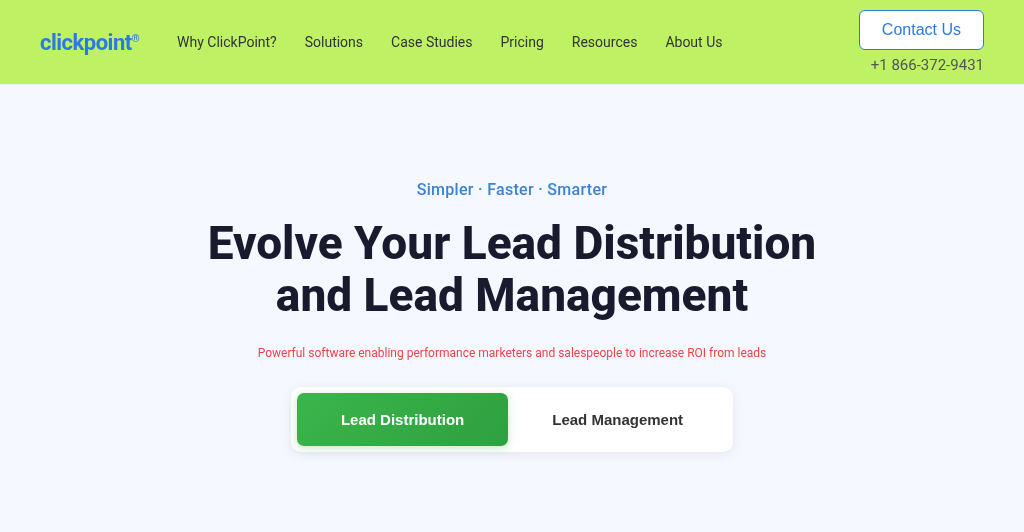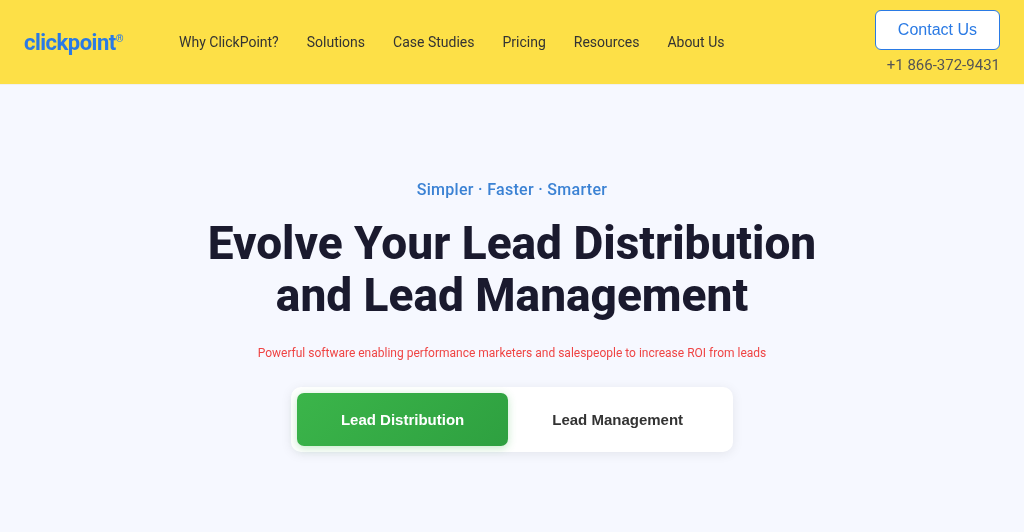--- a/index.html
+++ b/index.html
@@ -14,23 +14,23 @@
       width: 1024px;
       height: 532px;
       overflow: hidden;
     }
 
     
     .header {
       display: flex;
       align-items: center;
       justify-content: space-between;
-      padding: 0 24px;
+      padding: 0 40px;
       height: 85px;
-      background: #fde047;
+      background: #bef264;
       border-bottom: 1px solid #f0f0f0;
     }
 
     .logo {
       display: flex;
       align-items: center;
     }
 
     .logo-text {
       font-size: 22px;
@@ -44,21 +44,21 @@
       color: #2a7ae4;
       vertical-align: super;
       font-weight: 700;
     }
 
     .nav {
       display: flex;
       align-items: center;
       gap: 28px;
       flex: 1;
-      margin-left: 56px;
+      margin-left: 38px;
     }
 
     .nav-item {
       font-size: 14px;
       color: #333333;
       cursor: pointer;
       white-space: nowrap;
       text-decoration: none;
     }
 

